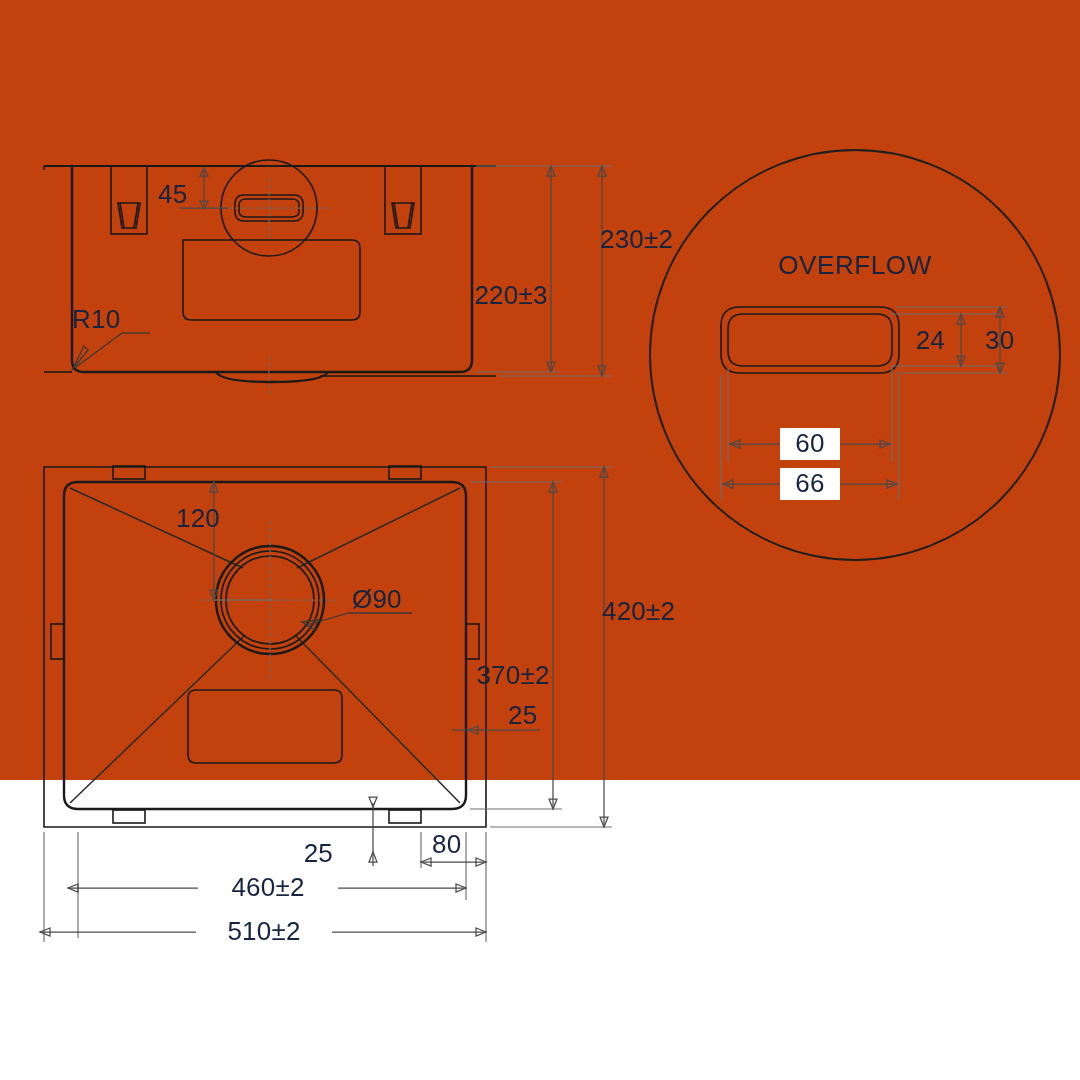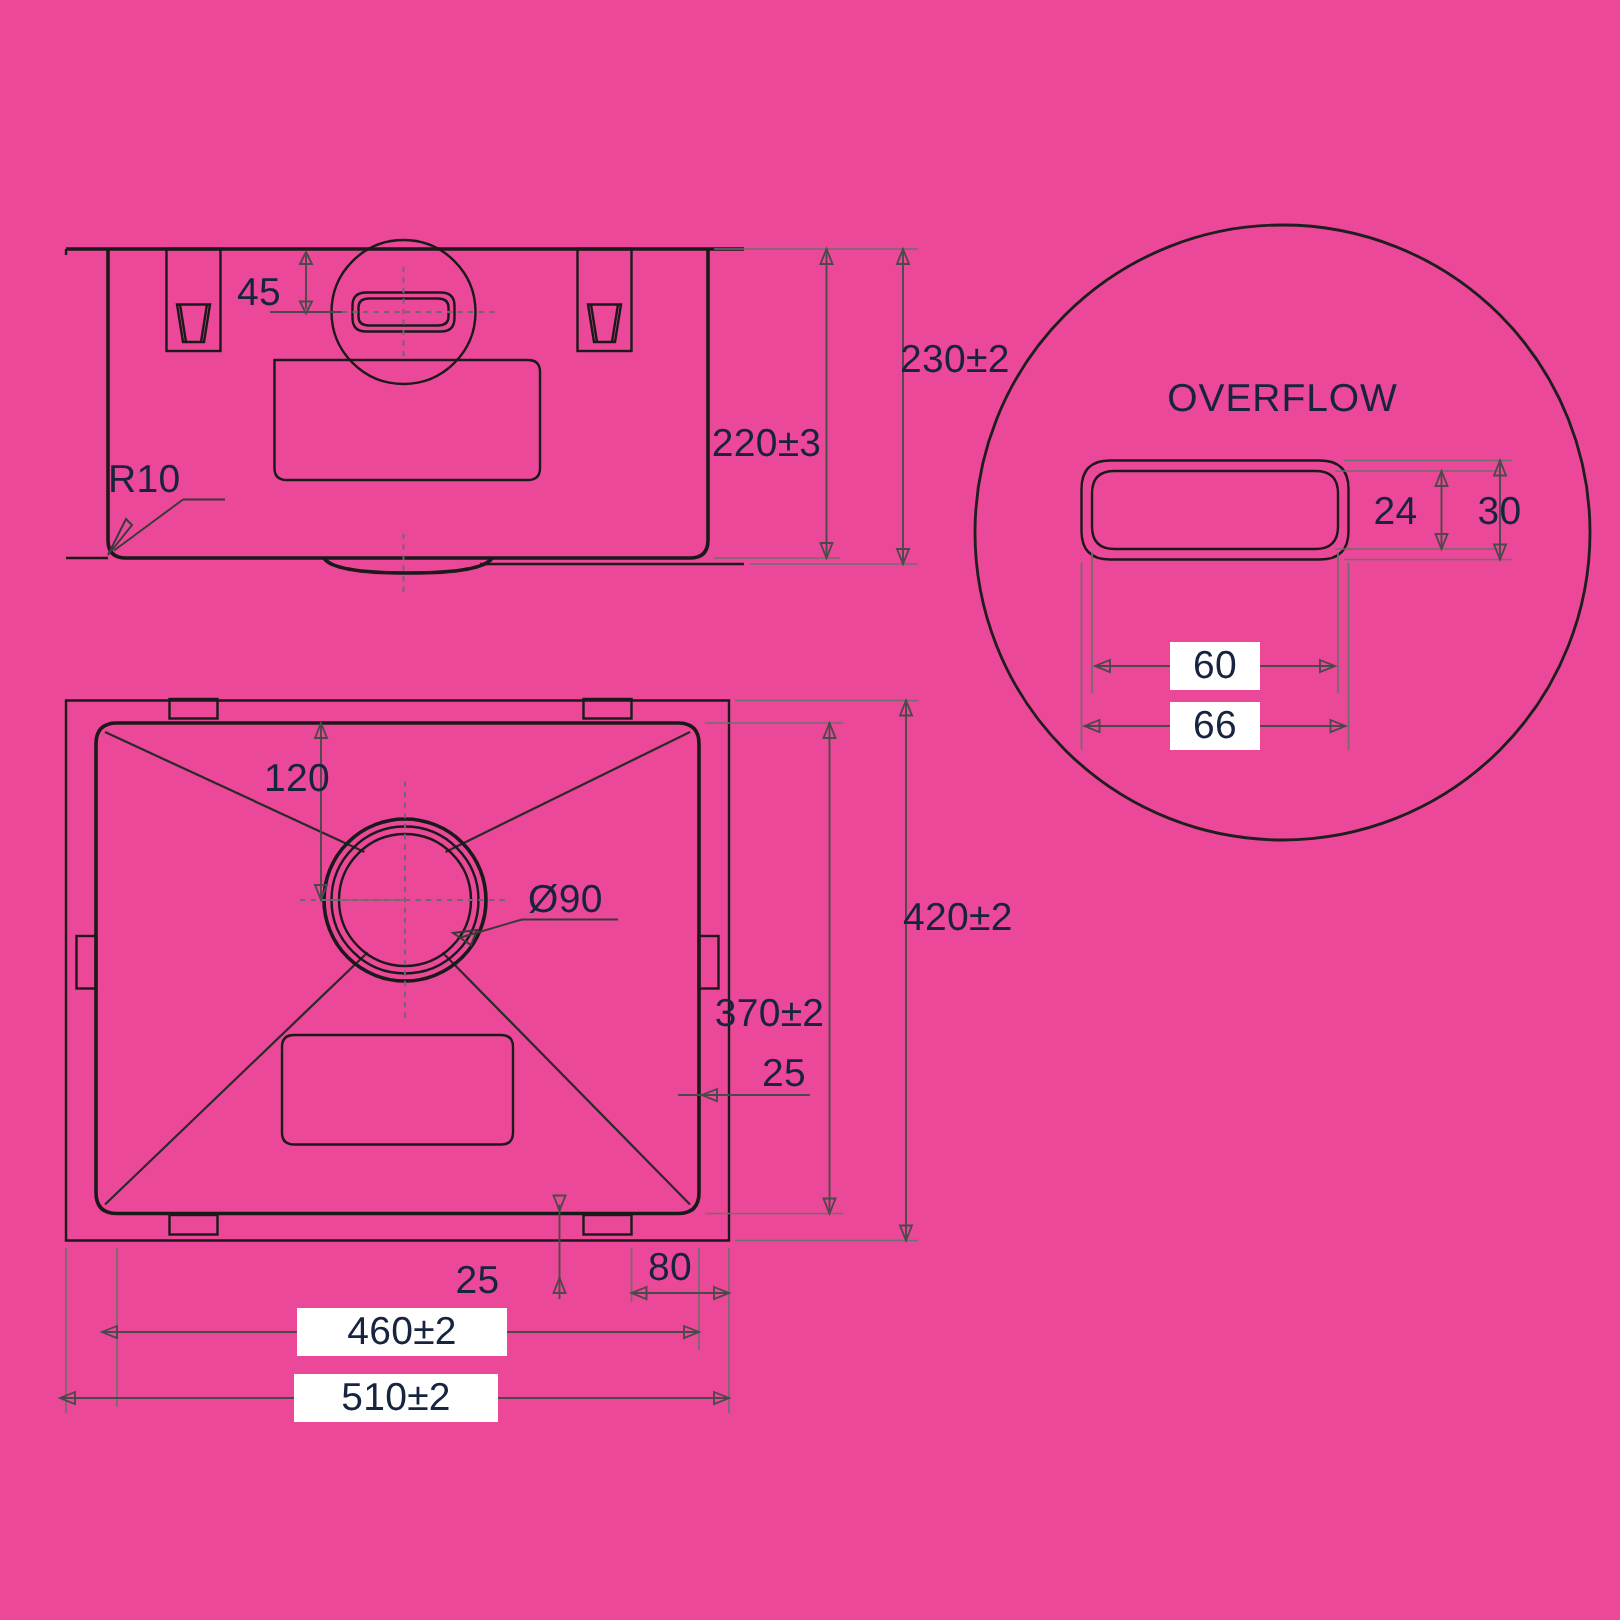--- a/index.html
+++ b/index.html
@@ -1,20 +1,20 @@
 <!DOCTYPE html>
 <html><head>
 <meta charset="utf-8">
 <style>
   html,body{margin:0;padding:0;background:#ffffff;}
   body{
     width:1080px;height:1080px;overflow:hidden;
     font-family:"Liberation Sans","DejaVu Sans",sans-serif;
   }
-  #sheet{position:relative;width:1080px;height:1080px;background:#ec4899;}
+  #sheet{position:relative;width:1080px;height:780px;background:#c2410c;}
   svg{display:block;}
   .ln{stroke:#1a1a1a;fill:none;stroke-linecap:butt;}
   .obj{stroke-width:2.4;}
   .obj-thin{stroke-width:1.6;}
   .rim{stroke-width:2.2;}
   .dimline{stroke:#4a4a4a;stroke-width:1.25;fill:none;}
   .extline{stroke:#6e6e6e;stroke-width:1.15;fill:none;}
   .center-fine{stroke:#6a6a6a;stroke-width:1.25;fill:none;stroke-dasharray:3.5 3.5;}
   .diag{stroke:#2a2a2a;stroke-width:1.5;fill:none;}
   .detcirc{stroke:#1f1f1f;stroke-width:1.9;fill:none;}

